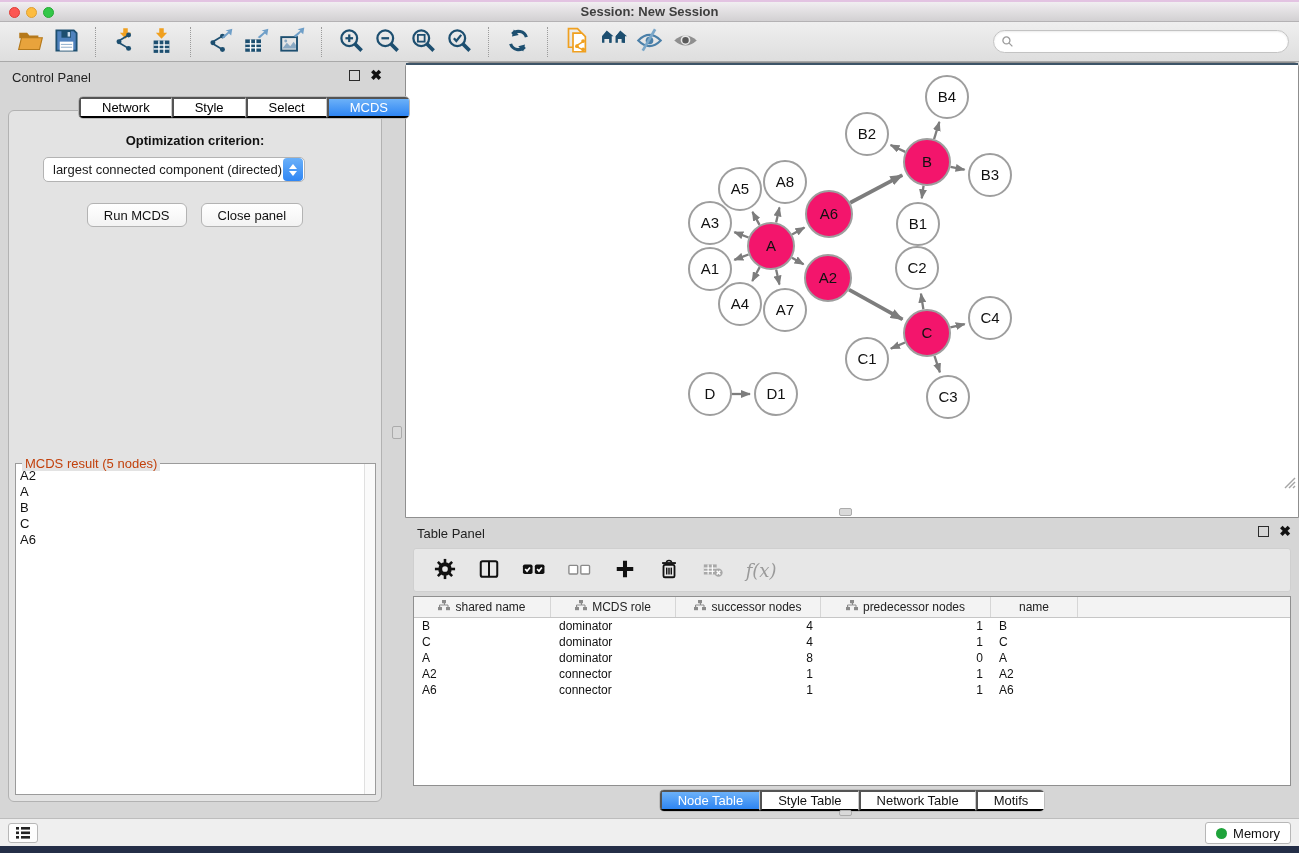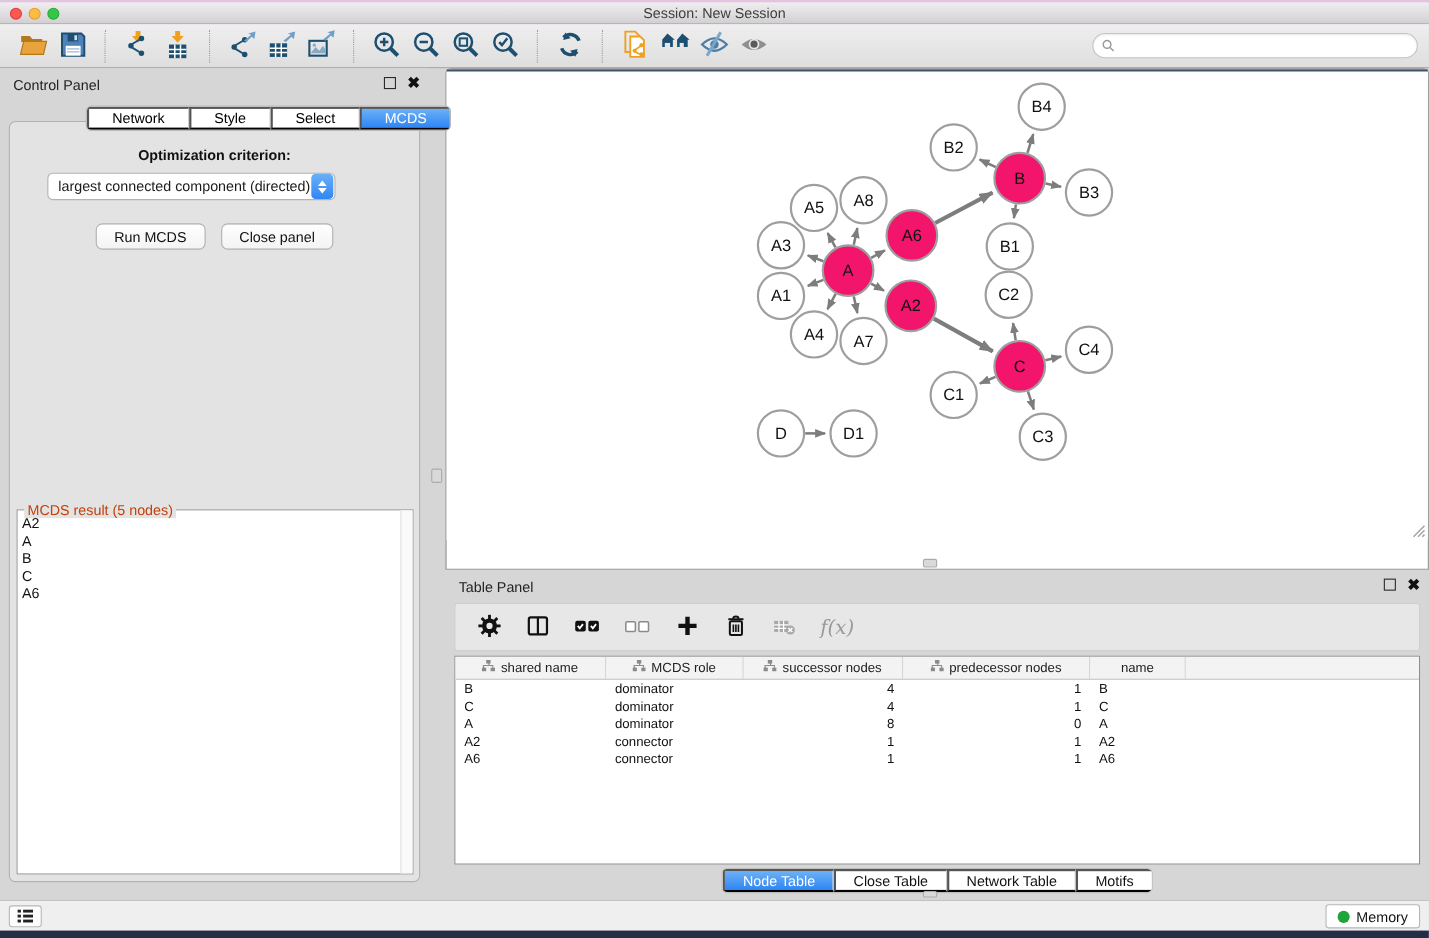--- a/index.html
+++ b/index.html
@@ -8,21 +8,21 @@
 
   
   .app-titlebar { position:absolute; left:0; top:0; width:1299px; height:22px;
     background:linear-gradient(#f1eef1,#d2d0d2); border-top:2px solid #e3c3e2; border-bottom:1px solid #b4b2b4;
     display:flex; align-items:center; justify-content:center; }
   .traffic { position:absolute; left:9px; top:5px; display:flex; gap:6px; }
   .light { width:11px; height:11px; border-radius:50%; }
   .light.red   { background:#fc5753; border:1px solid #df3d37; }
   .light.yellow{ background:#fdbc40; border:1px solid #de9f34; }
   .light.green { background:#33c748; border:1px solid #27aa35; }
-  .app-title { font-size:13px; color:#3e3e3e; }
+  .app-title { font-size:13px; color:#3e3e3e;font-weight:bold; }
 
   
   .toolbar { position:absolute; left:0; top:22px; width:1299px; height:40px;
     background:linear-gradient(#efefef,#dedede); border-bottom:1px solid #a9a9a9;
     display:flex; align-items:center; padding-left:12px; }
   .tb-btn { width:36px; height:34px; display:flex; align-items:center; justify-content:center; background:transparent; border:none; }
   .tb-btn svg { width:27px; height:27px; }
   .tb-sep { width:1px; height:30px; border-left:1px dotted #9b9b9b; margin:0 11px; }
   .search-wrap { position:absolute; right:10px; top:8px; width:296px; height:23px; background:#fff;
     border:1px solid #c3c3c3; border-radius:12px; display:flex; align-items:center; padding-left:7px; box-shadow:inset 0 1px 2px rgba(0,0,0,.08); }
@@ -644,21 +644,21 @@
           <div class="dt-cell" style="width: 125px; text-align: left;">connector</div>
           <div class="dt-cell" style="width: 145px; text-align: right;">1</div>
           <div class="dt-cell" style="width: 170px; text-align: right;">1</div>
           <div class="dt-cell" style="width: 87px; text-align: left;">A6</div>
         </div>
       </div>
   </div>
   <div class="tp-tabs">
     <div class="tp-tabs-inner" id="tp-tabs">
         <button class="tp-tab active">Node Table</button>
-        <button class="tp-tab">Close Table</button>
+        <button class="tp-tab">Style Table</button>
         <button class="tp-tab">Network Table</button>
         <button class="tp-tab">Motifs</button>
       </div>
   </div>
 </div>
 
 <div class="grip v"></div>
 <div class="grip h1"></div>
 <div class="grip h2"></div>
 

